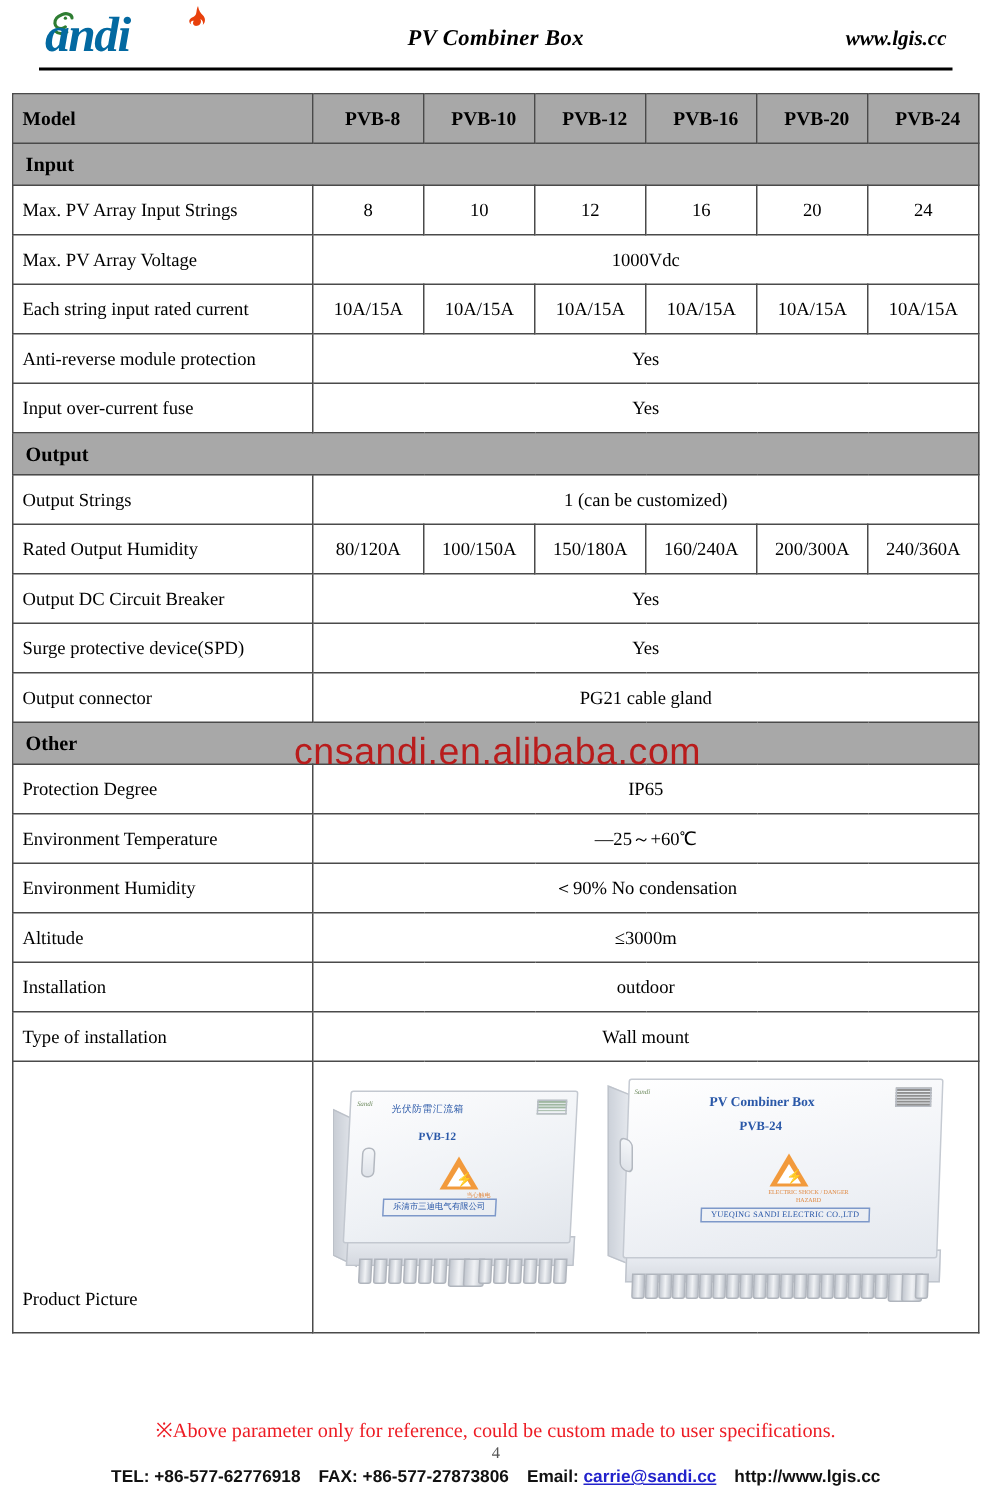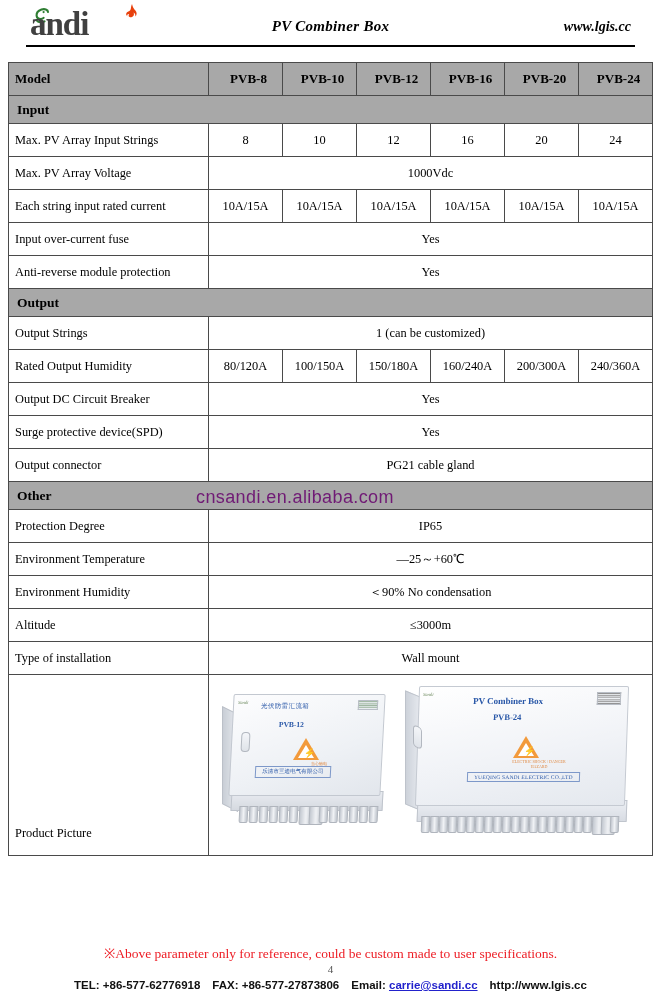--- a/index.html
+++ b/index.html
@@ -23,22 +23,23 @@
     width: 661px; height: 50px;
   }
   .logo {
     position: absolute;
     left: 26px; top: 4px;
     width: 140px; height: 40px;
   }
   .logo-text {
     font-family: "Liberation Serif", serif;
     font-weight: bold;
+    font-style: italic;
     font-size: 33px;
-    color: #404040;
+    color: #0369a1;
     letter-spacing: -1px;
     line-height: 40px;
     position: absolute;
     left: 4px; top: 0px;
   }
   .logo-bird {
     position: absolute;
     left: 4px; top: 3px;
     width: 24px; height: 24px;
   }
@@ -69,22 +70,22 @@
     left: 26px; top: 45px;
     width: 609px; height: 0;
     border-top: 2px solid #000;
   }
 
   
   .watermark {
     position: absolute;
     left: 196px; top: 487px;
     font-family: "Liberation Sans", sans-serif;
-    font-size: 18px;
-    color: #701a75;
+    font-size: 25px;
+    color: #b91c1c;
     letter-spacing: 0.4px;
     white-space: nowrap;
     z-index: 5;
     pointer-events: none;
   }
 
   
   .spec-table {
     position: absolute;
     left: 8px; top: 62px;
@@ -464,25 +465,25 @@
       <tr>
         <td>Each string input rated current</td>
         <td class="ctr">10A/15A</td>
         <td class="ctr">10A/15A</td>
         <td class="ctr">10A/15A</td>
         <td class="ctr">10A/15A</td>
         <td class="ctr">10A/15A</td>
         <td class="ctr">10A/15A</td>
       </tr>
       <tr>
+        <td>Anti-reverse module protection</td>
+        <td class="ctr" colspan="6">Yes</td>
+      </tr>
+      <tr>
         <td>Input over-current fuse</td>
-        <td class="ctr" colspan="6">Yes</td>
-      </tr>
-      <tr>
-        <td>Anti-reverse module protection</td>
         <td class="ctr" colspan="6">Yes</td>
       </tr>
       <tr class="section">
         <td colspan="7">Output</td>
       </tr>
       <tr>
         <td>Output Strings</td>
         <td class="ctr" colspan="6">1 (can be customized)</td>
       </tr>
       <tr>
@@ -517,20 +518,24 @@
         <td>Environment Temperature</td>
         <td class="ctr" colspan="6">—25～+60℃</td>
       </tr>
       <tr>
         <td>Environment Humidity</td>
         <td class="ctr" colspan="6">＜90% No condensation</td>
       </tr>
       <tr>
         <td>Altitude</td>
         <td class="ctr" colspan="6">≤3000m</td>
+      </tr>
+      <tr>
+        <td>Installation</td>
+        <td class="ctr" colspan="6">outdoor</td>
       </tr>
       <tr>
         <td>Type of installation</td>
         <td class="ctr" colspan="6">Wall mount</td>
       </tr>
       <tr>
         <td class="pic-label-cell">Product Picture</td>
         <td class="pic-cell" colspan="6">
           <div class="pic-stage">
             <div class="boxA">

